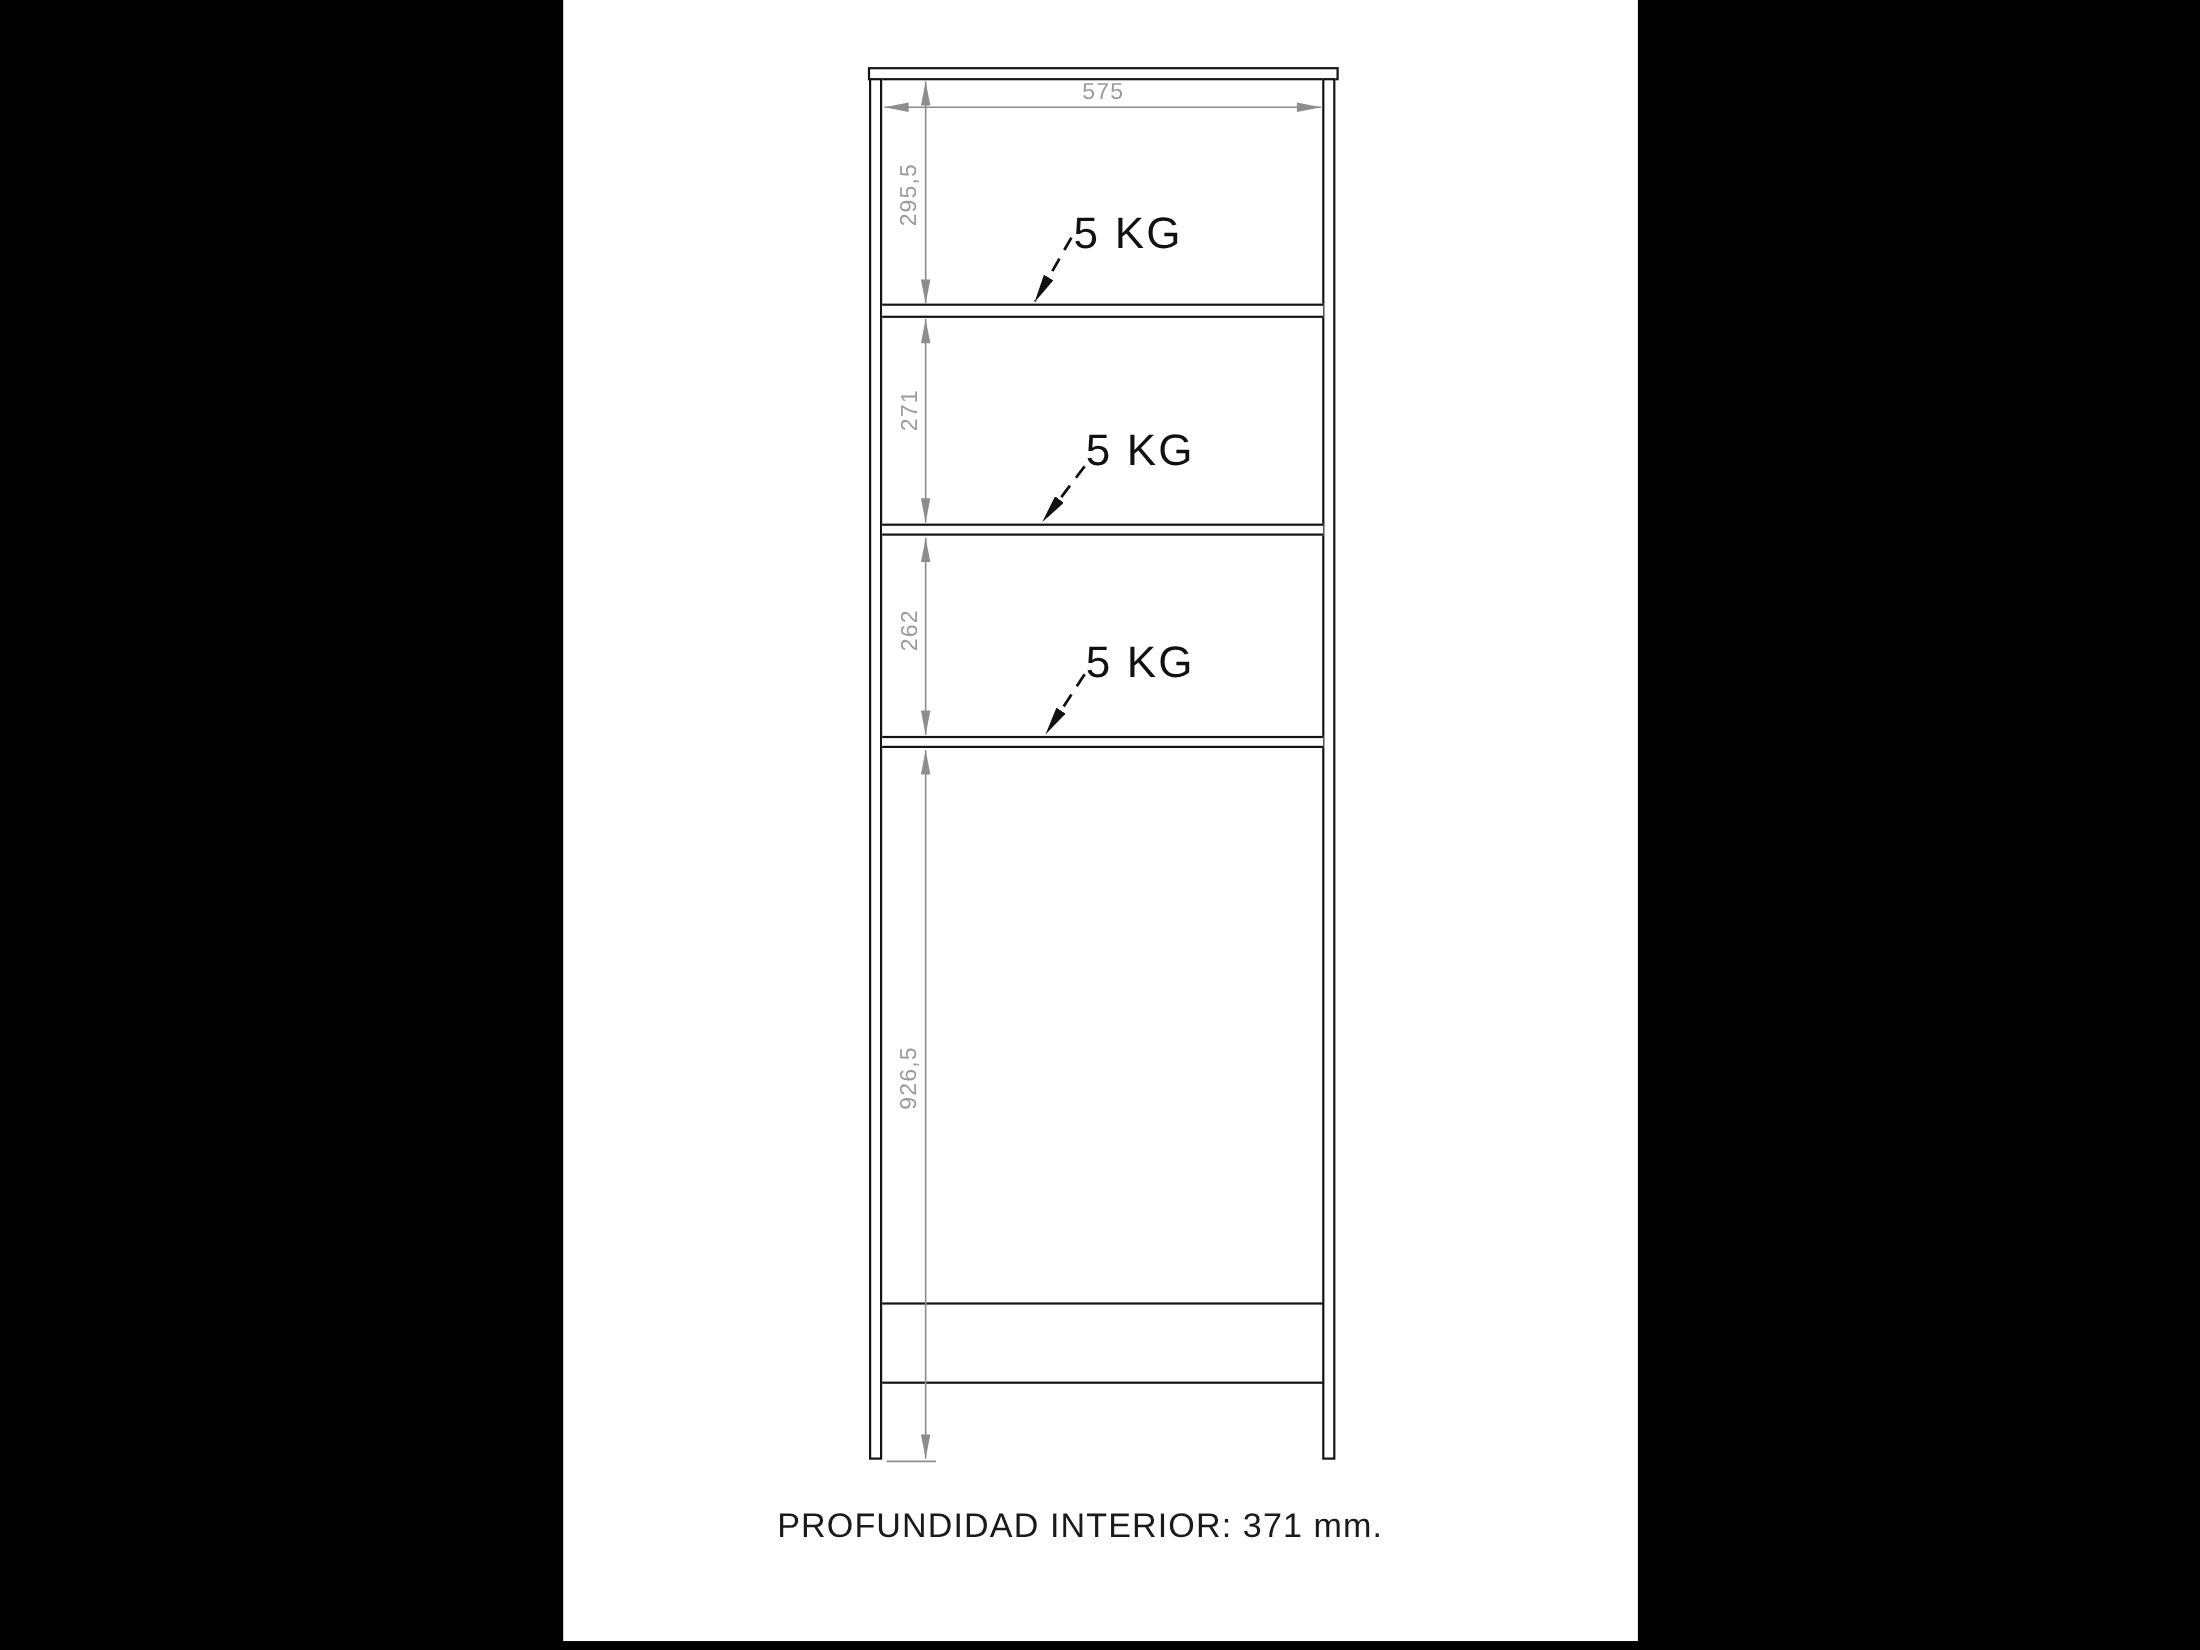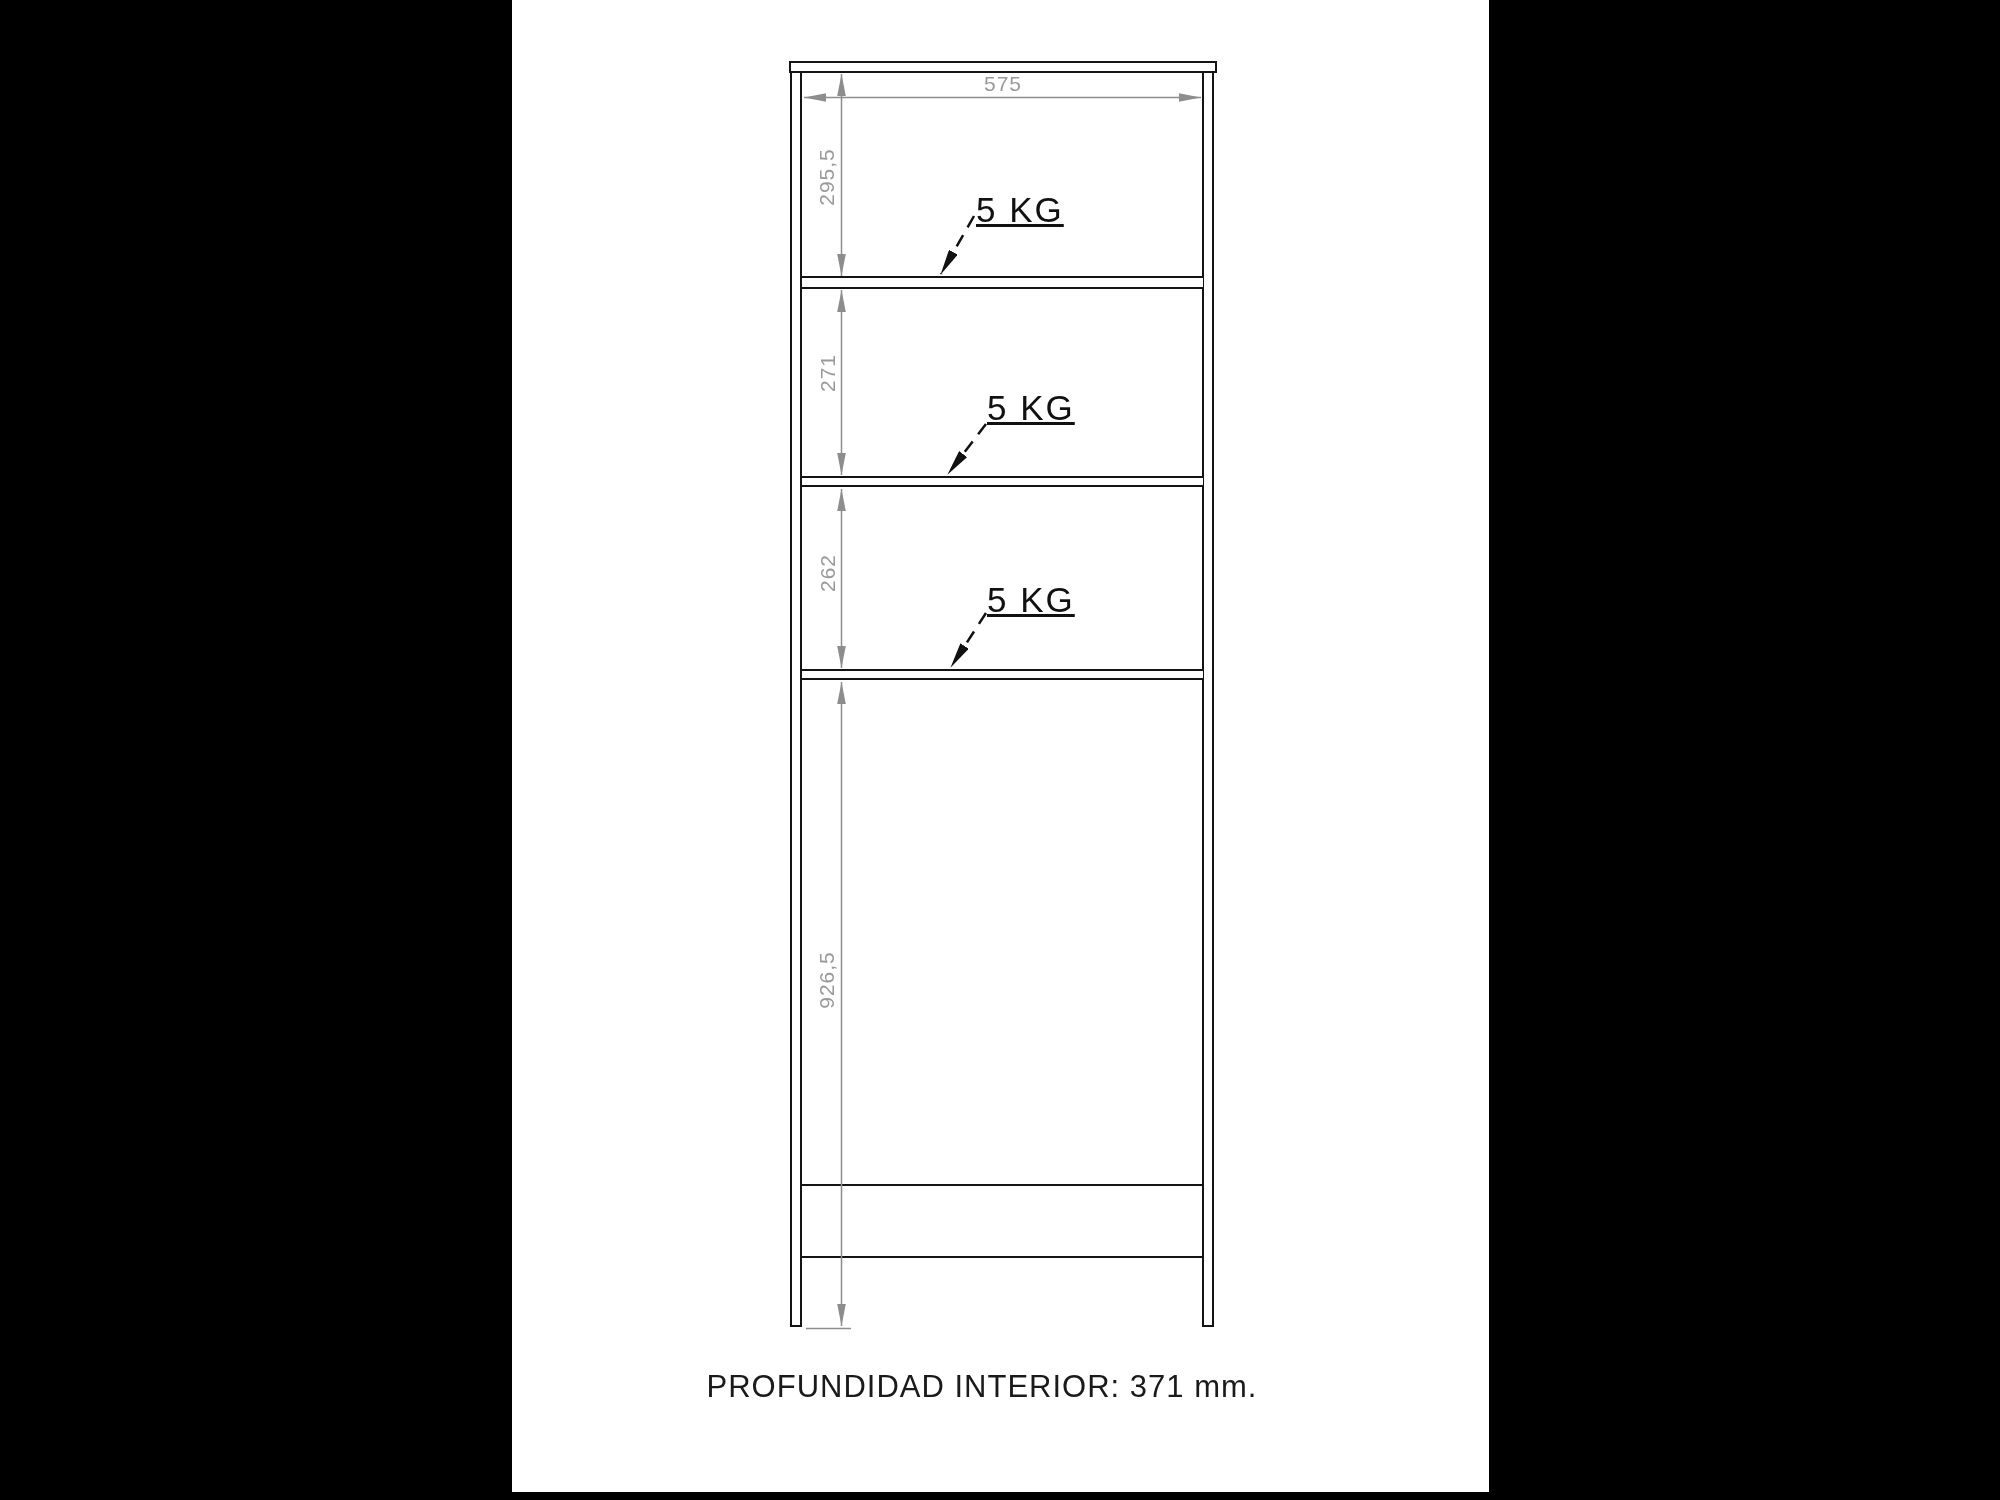--- a/index.html
+++ b/index.html
@@ -30,23 +30,22 @@
   
   .anno{position:absolute;left:0;top:0;width:2000px;height:1500px;pointer-events:none;}
   
   .dim-label{
     position:absolute;color:#9a9a9a;font-size:21px;letter-spacing:1px;white-space:nowrap;
     transform:translate(-50%,-50%);
   }
   .dim-label.vert{transform:translate(-50%,-50%) rotate(-90deg);}
   
   .load-label{
-    position:absolute;color:#111;font-size:35px;letter-spacing:2px;white-space:nowrap;
+    position:absolute;color:#111;font-size:40px;letter-spacing:2px;white-space:nowrap;
     font-weight:300;
-    text-decoration:underline;
   }
   
   .footer-text{
     position:absolute;left:982px;top:1369px;transform:translateX(-50%);
     color:#1a1a1a;font-size:31px;letter-spacing:1px;white-space:nowrap;font-weight:300;
   }
 </style>
 </head>
 <body>
 

